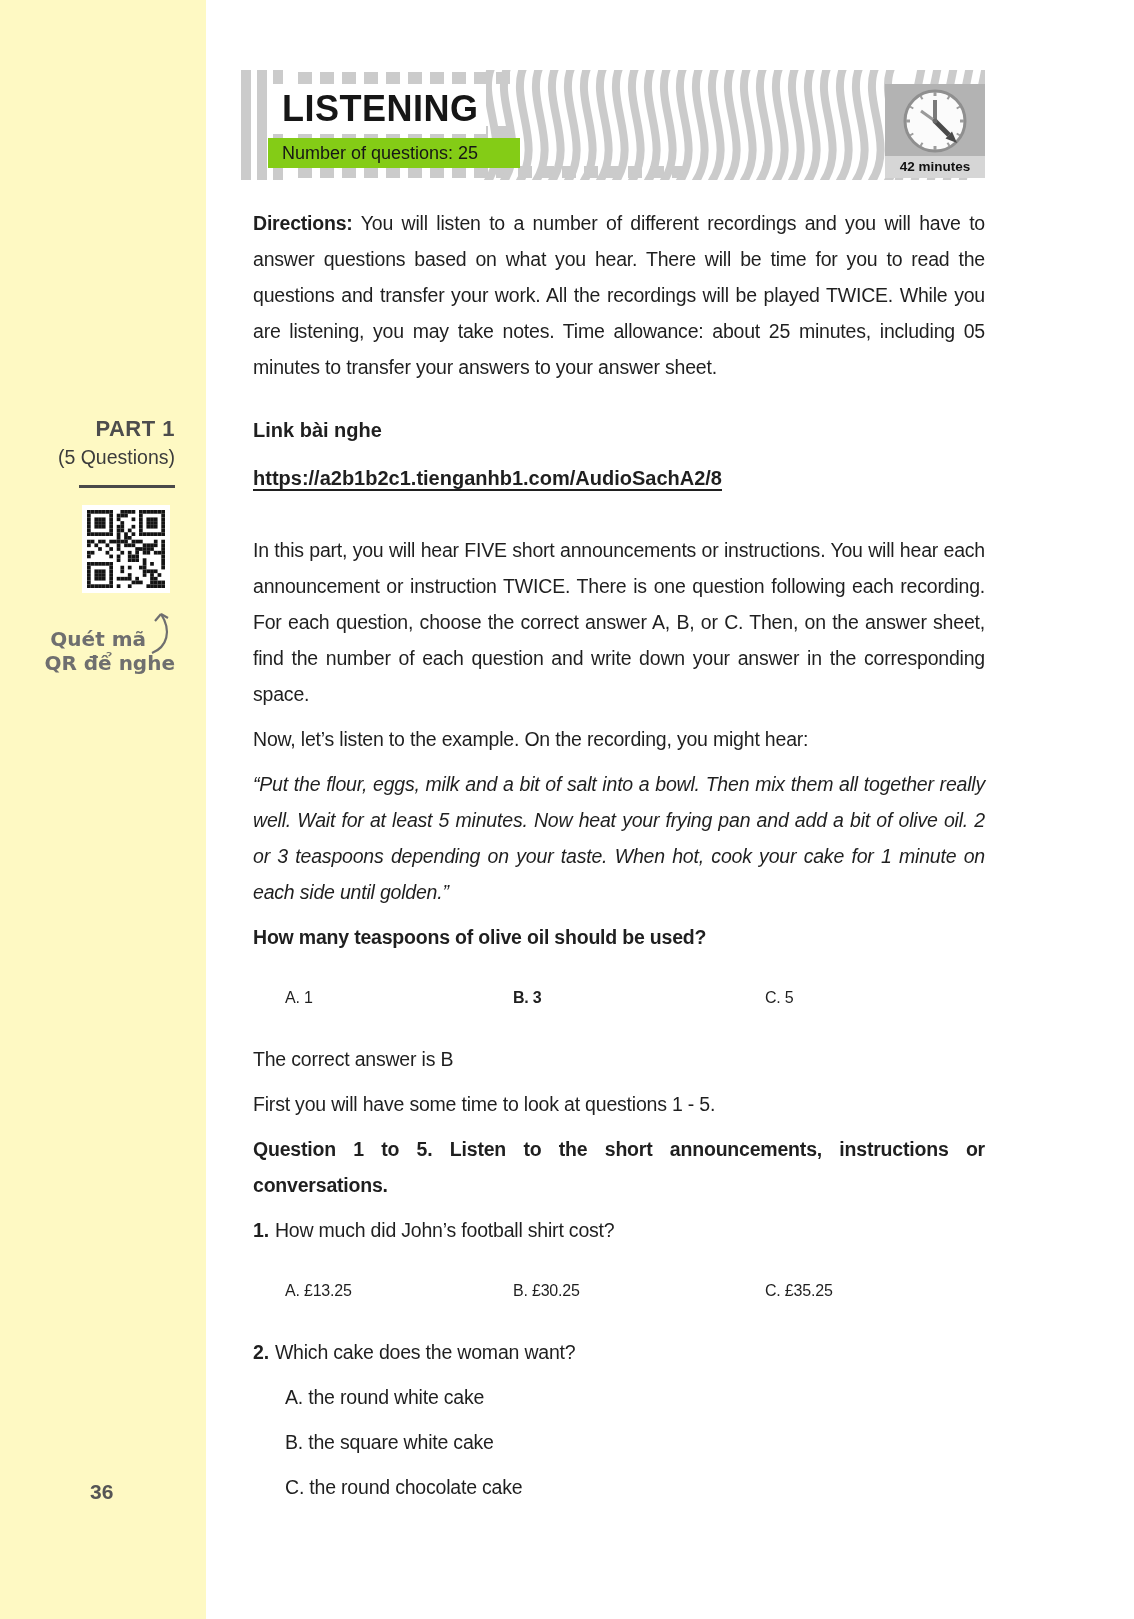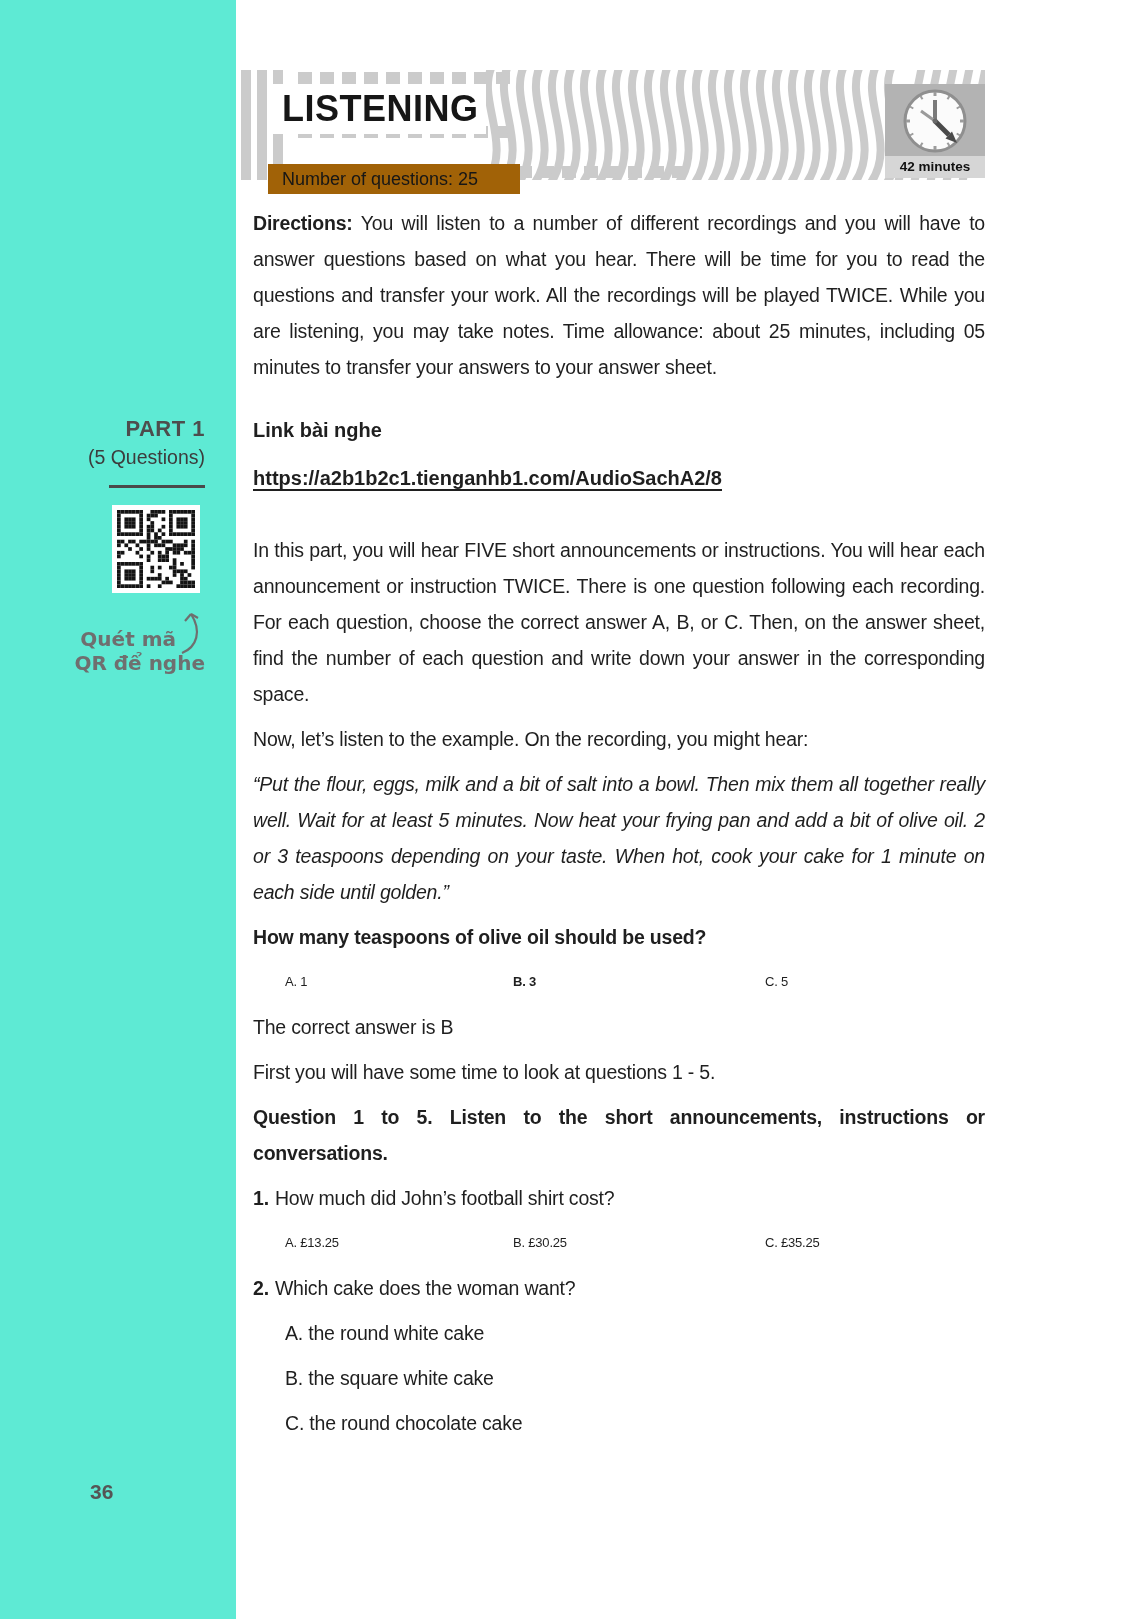--- a/index.html
+++ b/index.html
@@ -1,53 +1,53 @@
 <!DOCTYPE html>
 <html><head>
 <meta charset="utf-8">
 <style>
   html,body{margin:0;padding:0;background:#fff;}
   .page{position:relative;width:1134px;height:1619px;background:#ffffff;overflow:hidden;
         font-family:"Liberation Sans",sans-serif;color:#1f1f1f;}
   
-  .side-strip{position:absolute;left:0;top:0;width:236px;height:1619px;background:#5eead4;}
+  .side-strip{position:absolute;left:0;top:0;width:206px;height:1619px;background:#fef9c3;}
   .part-block{position:absolute;top:416px;right:31px;width:175px;text-align:right;}
   .part-label{font-size:22px;font-weight:700;color:#4d4d4d;letter-spacing:.5px;line-height:26px;}
   .part-questions{font-size:19.5px;color:#3c3c3c;line-height:30px;}
   .part-divider{width:96px;height:3px;background:#4a4a4a;margin:13px 0 0 auto;}
   .qr-box{width:88px;height:88px;background:#ffffff;margin:17px 5px 0 auto;padding:5px;box-sizing:border-box;}
   .qr-box svg{width:100%;height:100%;display:block;}
   .qr-cap{margin-top:14px;font-family:"DejaVu Sans",sans-serif;font-size:20px;color:#6f6f6f;line-height:24px;font-weight:bold;}
   .qr-cap-row{display:inline-flex;align-items:flex-end;}
   .arrow-ic{margin:0 0 -4px 3px;}
   .page-number{position:absolute;left:90px;top:1480px;font-size:21px;font-weight:700;color:#555;}
   
   .content{position:absolute;left:253px;top:0;width:732px;}
   
   .banner{position:relative;margin-left:-13px;width:745px;height:110px;margin-top:70px;}
   .banner svg.waves{position:absolute;left:0;top:0;width:745px;height:110px;}
   .banner-titlebox{position:absolute;left:28px;top:14px;width:218px;height:50px;background:#fff;}
   .banner-title{margin:0;padding:2px 0 0 14px;font-size:36px;font-weight:700;letter-spacing:.5px;color:#161616;line-height:46px;}
-  .banner-subbox{position:absolute;left:28px;top:68px;width:252px;height:30px;background:#a16207;margin-top:26px;}
+  .banner-subbox{position:absolute;left:28px;top:68px;width:252px;height:30px;background:#84cc16;}
   .banner-subtitle{padding-left:14px;font-size:18px;color:#161616;line-height:30px;}
   .timer-badge{position:absolute;right:0;top:14px;width:100px;height:94px;background:#b3b3b3;}
   .timer-badge svg{display:block;width:100px;height:72px;}
   .timer-label{height:22px;line-height:22px;background:#d6d6d6;text-align:center;
                font-size:13.5px;font-weight:700;color:#111;}
   
   .para{margin:9px 0;font-size:19.5px;line-height:36px;letter-spacing:-.2px;}
   .justify{text-align:justify;}
   .mt-lg{margin-top:30px;}
   .bold{font-weight:700;}
   .italic{font-style:italic;}
   .link-label{margin:30px 0 9px 0;font-size:20px;font-weight:700;line-height:30px;}
   .audio-url{display:inline-block;margin:9px 0;font-size:20px;line-height:30px;color:#1f1f1f;
              text-decoration:underline;text-underline-offset:4px;font-weight:bold;}
   .options-row{display:grid;grid-template-columns:228px 252px 1fr;padding-left:32px;
-               margin:9px 0;font-size:13px;line-height:36px;letter-spacing:-.2px;}
+               margin:25px 0;font-size:16px;line-height:36px;letter-spacing:-.2px;}
   .options-col{margin:9px 0 9px 32px;font-size:19.5px;letter-spacing:-.2px;}
   .options-col .opt{line-height:36px;margin:9px 0;}
   .qnum{font-weight:700;margin-right:6px;}
 </style>
 </head>
 <body>
 
 <div class="page">
 
   <aside class="side-strip">

